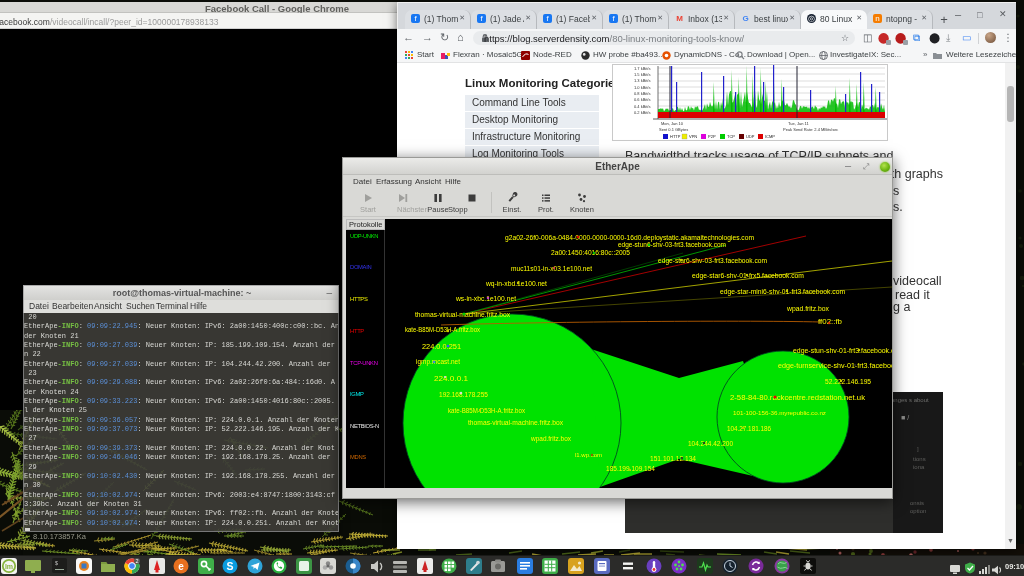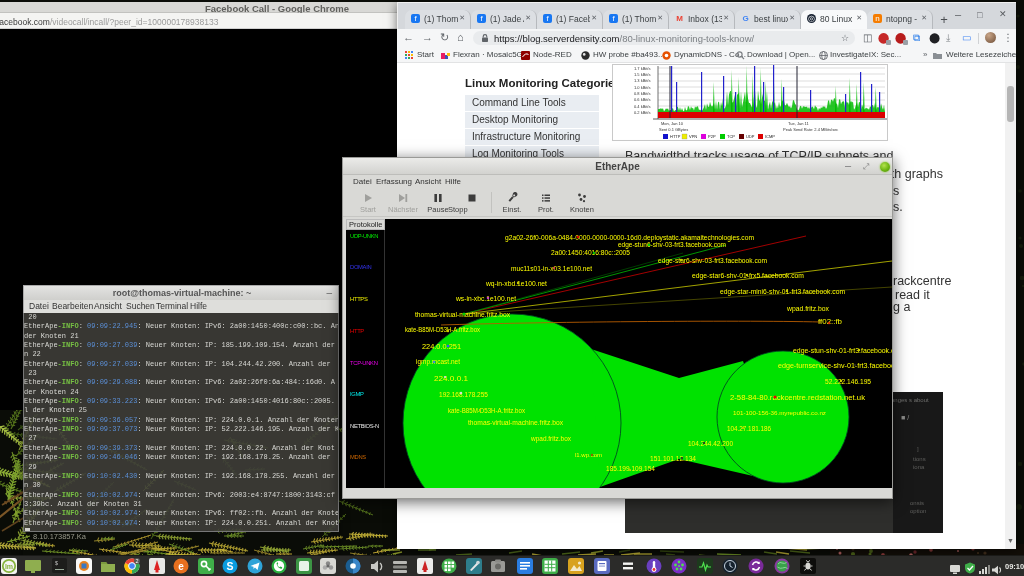--- a/index.html
+++ b/index.html
@@ -1867,21 +1867,21 @@
       <span class="nav" style="left:25px;">→</span>
       <span class="nav" style="left:43px;">↻</span>
       <span class="nav" style="left:60px;">⌂</span>
       <div class="abs" style="left:76px;top:2px;width:382px;height:14px;background:#e9ebed;border-radius:7px;">
         <span class="abs" style="left:8px;top:3px;line-height:0;">
             <svg style="display:block" width="8" height="9">
               <rect x="1" y="3.5" width="6" height="4.5" rx="0.8" fill="#5f6368"></rect>
               <path d="M2.2 3.5 V2.4 a1.8 1.8 0 0 1 3.6 0 V3.5" fill="none" stroke="#5f6368" stroke-width="1.1"></path>
             </svg>
           </span>
-        <span class="abs" style="left:21px;top:2px;font-size:9.5px;color:#202124;white-space:nowrap;">https://blog.serverdensity.com<span style="color:#7b7f83;">/80-linux-monitoring-tools-know/</span></span>
+        <span class="abs" style="left:11px;top:2px;font-size:9.5px;color:#202124;white-space:nowrap;">https://blog.serverdensity.com<span style="color:#7b7f83;">/80-linux-monitoring-tools-know/</span></span>
         <span class="abs" style="right:6px;top:2px;font-size:9px;color:#5f6368;">☆</span>
       </div>
       <span class="ext" style="left:466px;color:#5f6368;">◫</span>
       <span class="ext" style="left:481px;"><b style="color:#c62828;">⬤</b><span class="badge"></span></span>
       <span class="ext" style="left:498px;"><b style="color:#b71c1c;">⬤</b><span class="badge"></span></span>
       <span class="ext" style="left:516px;color:#1a73e8;">⧉</span>
       <span class="ext" style="left:532px;color:#202124;">⬤</span>
       <span class="ext" style="left:549px;color:#7b7f83;">⤓</span>
       <span class="ext" style="left:565px;color:#4285f4;">▭</span>
       <span class="abs" style="left:581px;top:4px;width:1px;height:11px;background:#d0d2d5;"></span>
@@ -2041,21 +2041,21 @@
               <text x="133" y="73">UDP</text>
             <rect x="145" y="69" width="5" height="5" fill="#dd0000"></rect>
               <text x="152" y="73">ICMP</text>
           </g>
         </svg>
       </div>
       <div class="abs" style="left:228px;top:86px;font-size:12.5px;color:#333;white-space:nowrap;">Bandwidthd tracks usage of TCP/IP subnets and</div>
       <div class="abs" style="left:491px;top:104px;font-size:12.5px;color:#333;">ith graphs</div>
       <div class="abs" style="left:496px;top:121px;font-size:12.5px;color:#333;">s</div>
       <div class="abs" style="left:496px;top:137px;font-size:12.5px;color:#333;">s.</div>
-      <div class="abs" style="left:496px;top:211px;font-size:12.5px;color:#333;">rackcentre</div>
+      <div class="abs" style="left:496px;top:211px;font-size:12.5px;color:#333;">videocall</div>
       <div class="abs" style="left:498px;top:225px;font-size:12.5px;color:#333;">read it</div>
       <div class="abs" style="left:496px;top:237px;font-size:12.5px;color:#333;">g a</div>
 
       <div class="abs" style="left:608px;top:0;width:11px;height:486px;background:#f1f1f1;">
         <div class="abs" style="left:2px;top:23px;width:7px;height:36px;background:#b5b5b5;border-radius:3px;"></div>
         <div class="abs" style="left:2px;top:474px;font-size:7px;color:#666;">▼</div>
       </div>
     </div>
   </div>
 
@@ -2105,21 +2105,21 @@
             <path d="M-3,-4 L4,0 L-3,4 Z" fill="#9f9f9c"></path>
           </g>
         </svg>
         <div class="abs" style="left:1px;top:16px;width:48px;text-align:center;font-size:7.5px;color:#a0a09d;">Start</div>
         <svg class="abs" style="left:52px;top:3px;" width="16" height="12">
           <g transform="translate(8,6)">
             <path d="M-4,-4 L2,0 L-4,4 Z" fill="#9f9f9c"></path>
             <rect x="2.4" y="-4" width="1.8" height="8" fill="#9f9f9c"></rect>
           </g>
         </svg>
-        <div class="abs" style="left:36px;top:16px;width:48px;text-align:center;font-size:7.5px;color:#a0a09d;">Nächster</div>
+        <div class="abs" style="left:36px;top:16px;width:48px;text-align:right;font-size:7.5px;color:#a0a09d;">Nächster</div>
         <svg class="abs" style="left:87px;top:3px;" width="16" height="12">
           <g transform="translate(8,6)">
             <rect x="-3.6" y="-4" width="2.6" height="8" fill="#3c3c3c"></rect>
             <rect x="1" y="-4" width="2.6" height="8" fill="#3c3c3c"></rect>
           </g>
         </svg>
         <div class="abs" style="left:71px;top:16px;width:48px;text-align:center;font-size:7.5px;color:#3c3c3c;">Pause</div>
         <svg class="abs" style="left:121px;top:3px;" width="16" height="12">
           <g transform="translate(8,6)">
             <rect x="-3.5" y="-3.5" width="7" height="7" fill="#3c3c3c"></rect>

